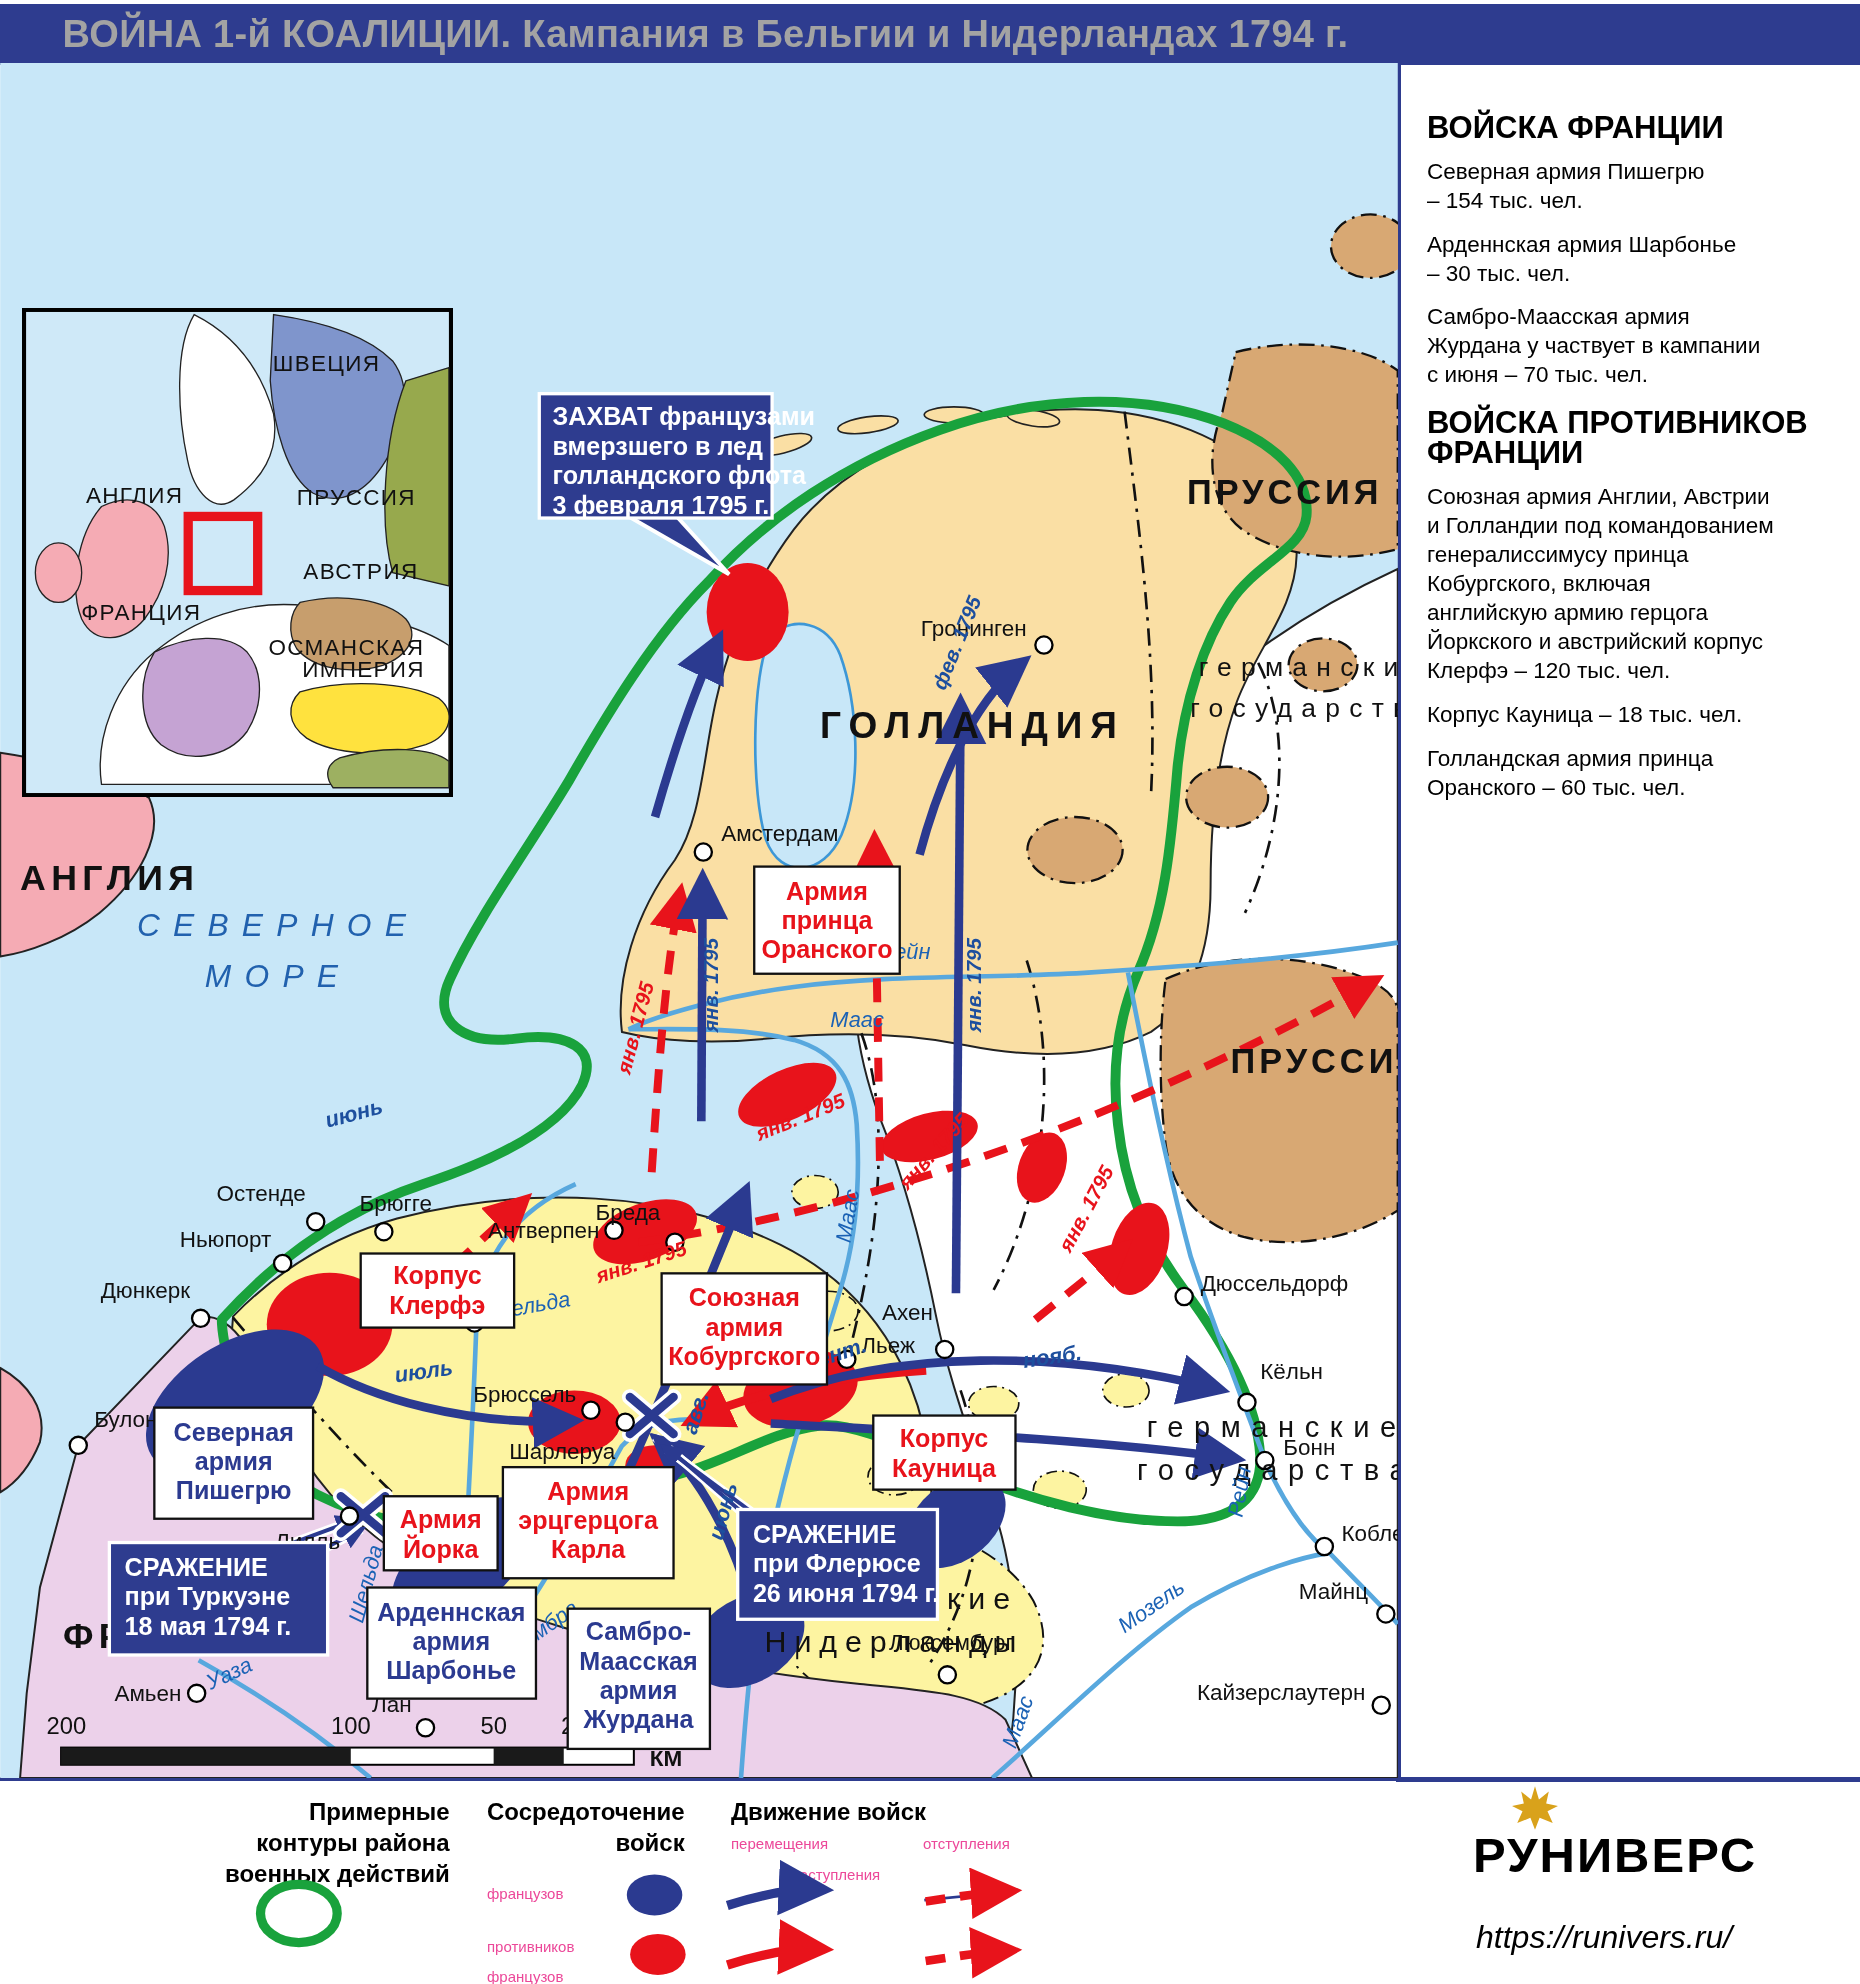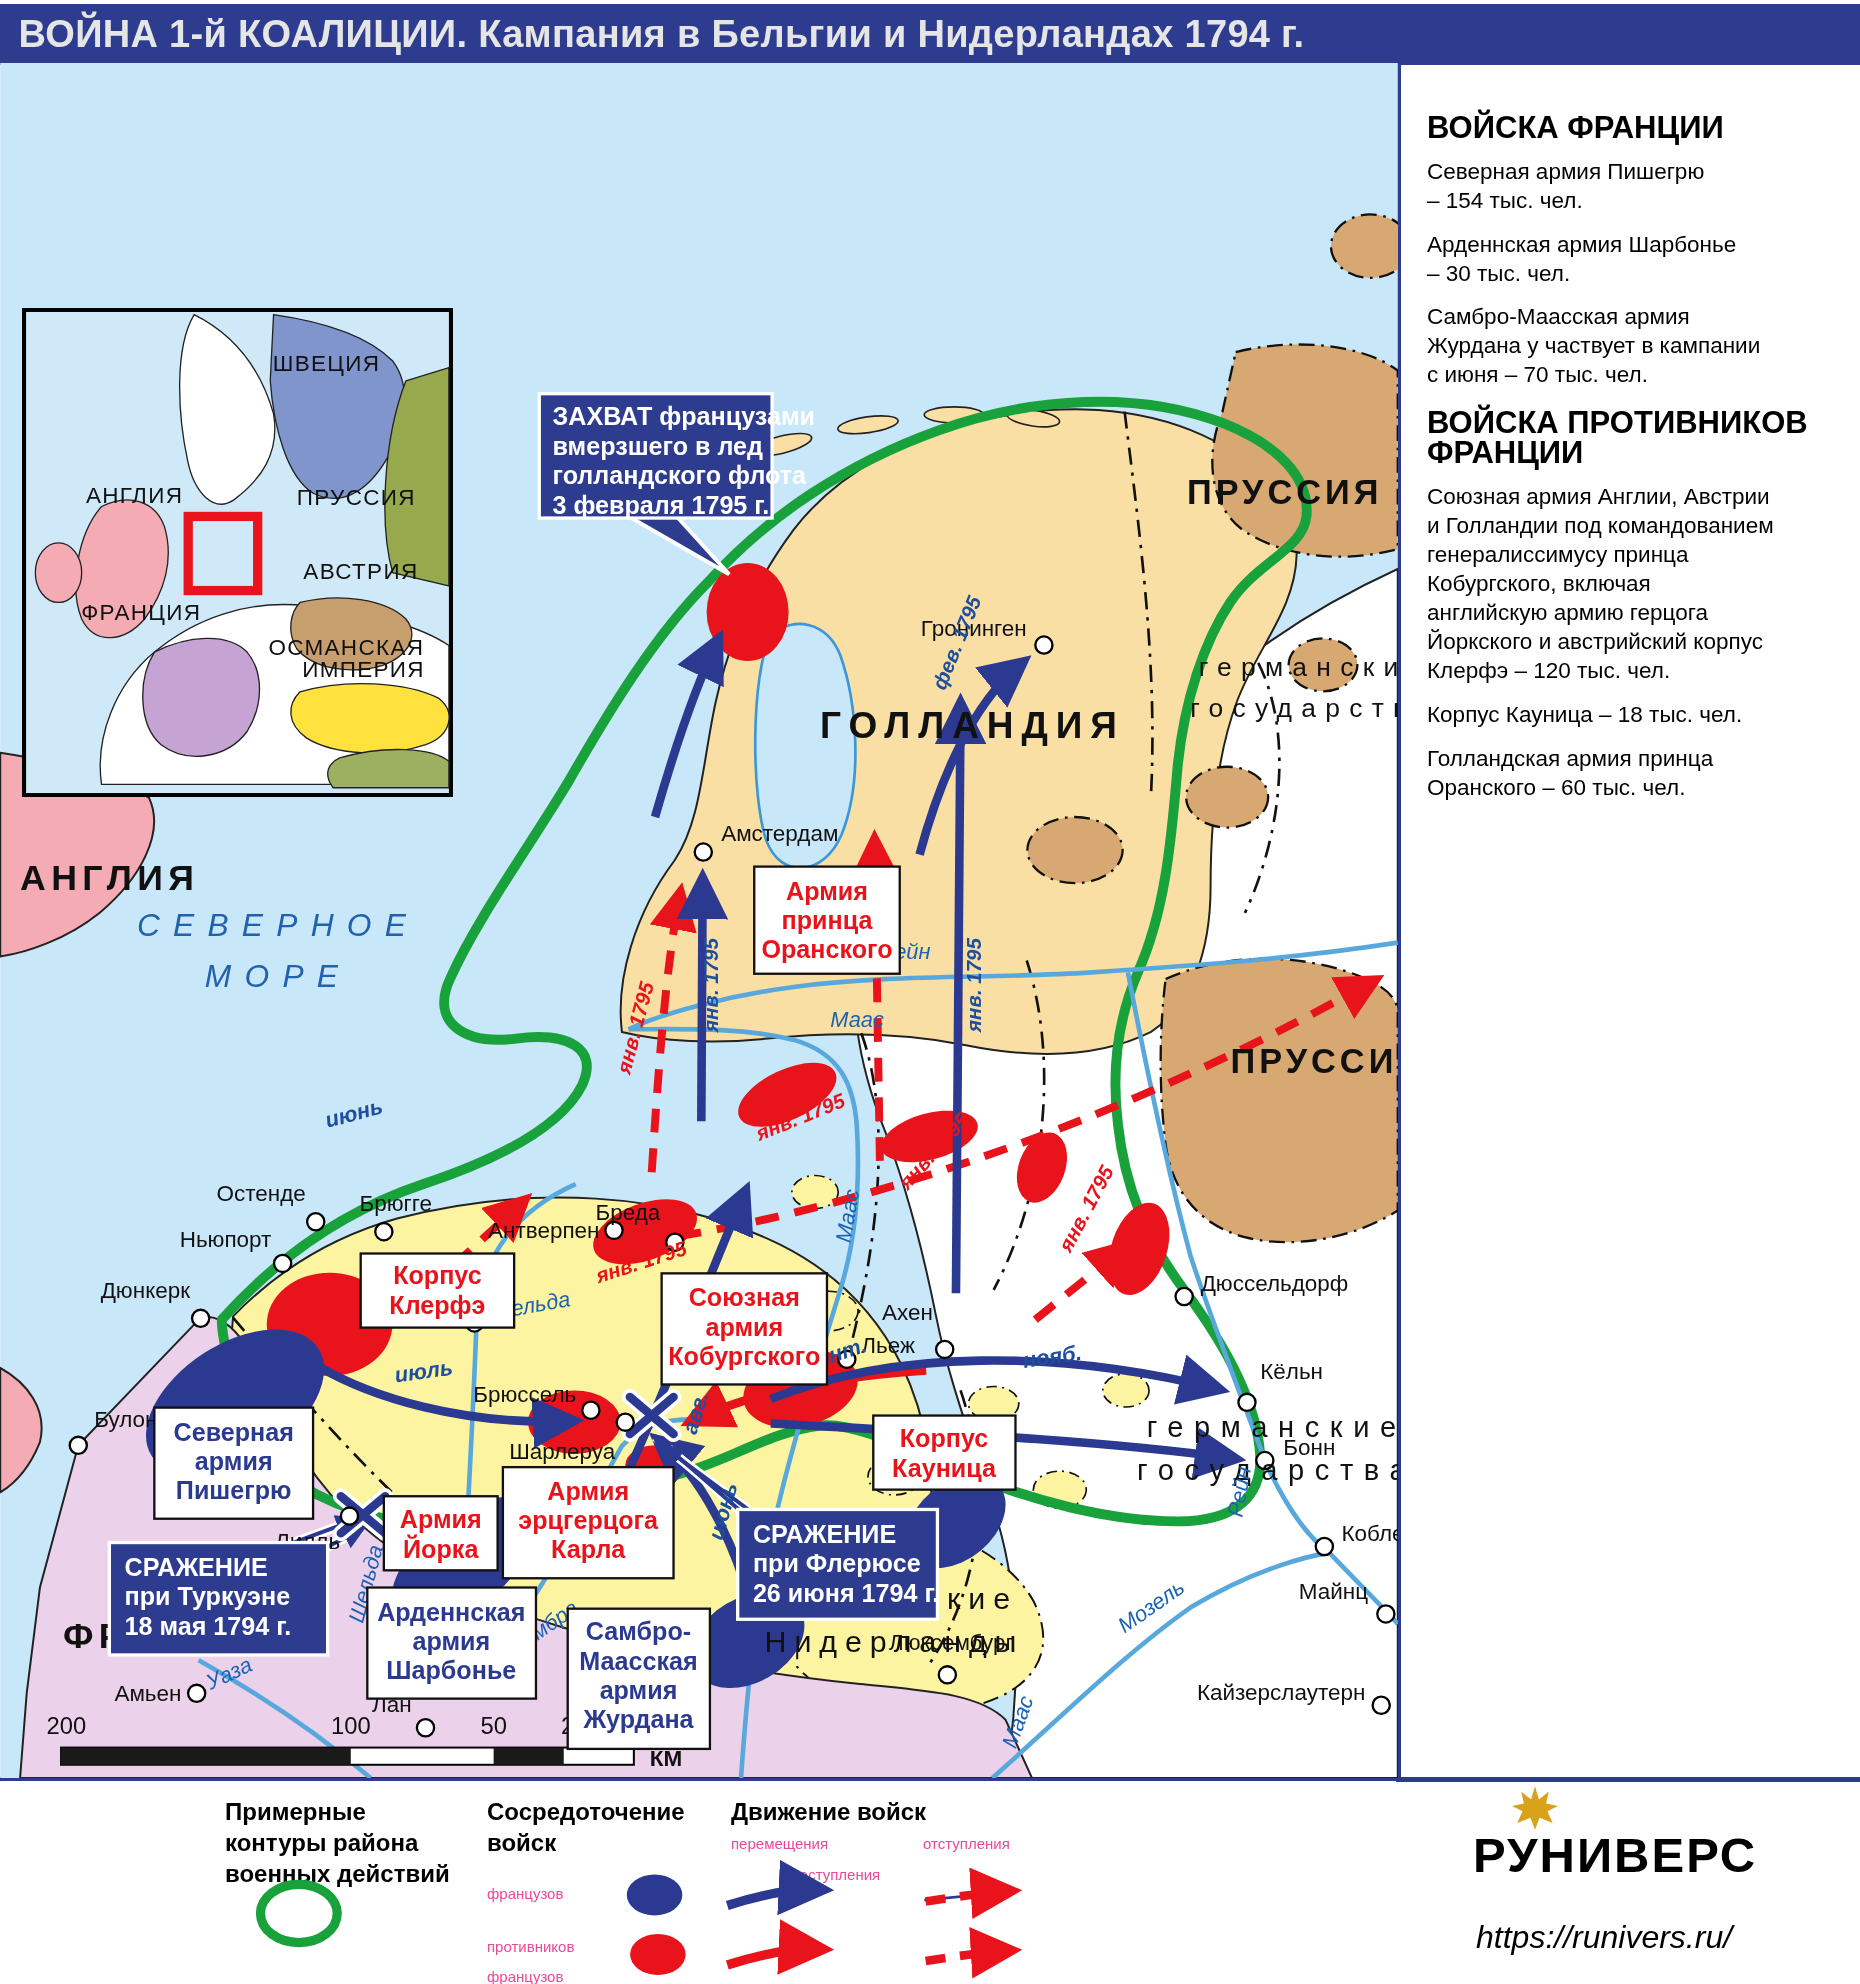--- a/index.html
+++ b/index.html
@@ -1,29 +1,29 @@
 <!DOCTYPE html>
 <html style="font-size:10.6px"><head>
 <meta charset="utf-8">
 <style>
   html,body{margin:0;padding:0;background:#fff;}
   .page{position:relative;width:1861px;height:1985px;background:#ffffff;
         font-family:"Liberation Sans",sans-serif;overflow:hidden;}
   .hdr{position:absolute;left:0;top:4px;width:1861px;height:61px;background:#2e3c8f;
        display:flex;align-items:center;}
-  .hdr-title{color:#e5e5e5;font-weight:bold;font-size:38px;padding-left:18.5px;letter-spacing:0.3px;white-space:nowrap;}
+  .hdr-title{color:#a3a3a3;font-weight:bold;font-size:38px;padding-left:18.5px;letter-spacing:0.3px;white-space:nowrap;margin-left:44px;}
   .intro{position:absolute;left:24px;top:74px;width:1363px;font-size:24.5px;font-weight:bold;
          color:#000;line-height:31px;white-space:pre-line;}
   .vdiv{position:absolute;left:1396px;top:65px;width:4.6px;height:1716px;background:#2e3c8f;}
   .hdiv{position:absolute;left:0;top:1777px;width:1861px;height:4.6px;background:#2e3c8f;}
   .sidebar{position:absolute;left:1427px;top:94px;width:423px;color:#000;}
   .sb-h{font-size:31px;font-weight:bold;margin:18.5px 0 6.6px 0;line-height:30px;}
   .sb-p{font-size:22.5px;line-height:29px;margin:14.6px 0;white-space:pre-line;}
   .legend{position:absolute;left:0;top:1781px;width:1396px;height:204px;background:#fff;}
-  .lg-h{position:absolute;font-size:24px;font-weight:bold;color:#000;line-height:31px;}
+  .lg-h{position:absolute;font-size:24px;font-weight:bold;color:#000;line-height:31px;text-align:right;}
   .lg-t{position:absolute;font-size:15px;color:#ec4899;line-height:30px;}
   .footer-logo{position:absolute;left:1473px;top:1827px;width:370px;color:#000000;
         font-weight:bold;font-size:49px;letter-spacing:2px;}
   .footer-url{position:absolute;left:1476px;top:1919px;font-size:32px;color:#000;font-style:italic;}
   svg text{font-family:"Liberation Sans",sans-serif;}
   .city-l{font-size:34px;fill:#111;}
   .riv{font-size:33px;font-style:italic;fill:#1b62b5;}
   .mon{font-size:33px;font-style:italic;font-weight:bold;fill:#1d4f9e;}
   .rdate{font-size:31px;font-style:italic;font-weight:bold;fill:#e8131b;}
   .ndate{font-size:31px;font-style:italic;font-weight:bold;fill:#1d4f9e;}

